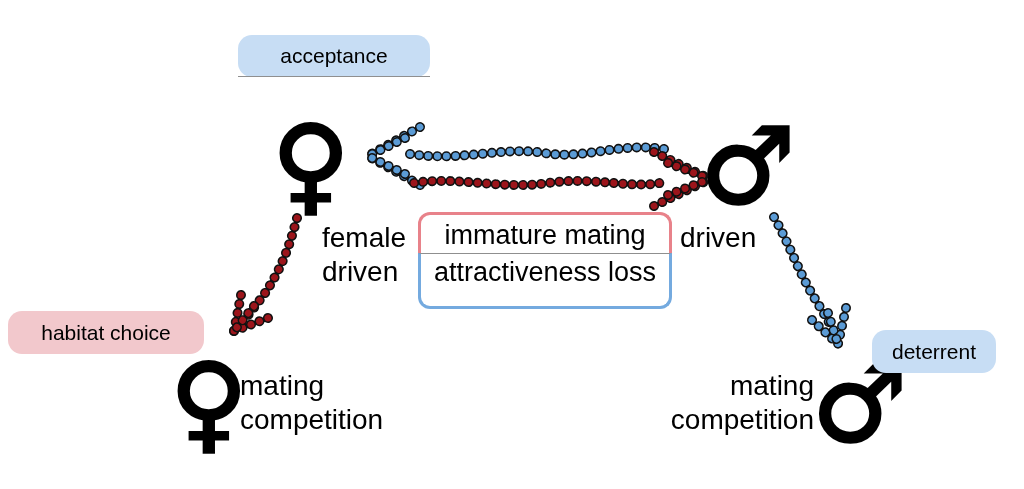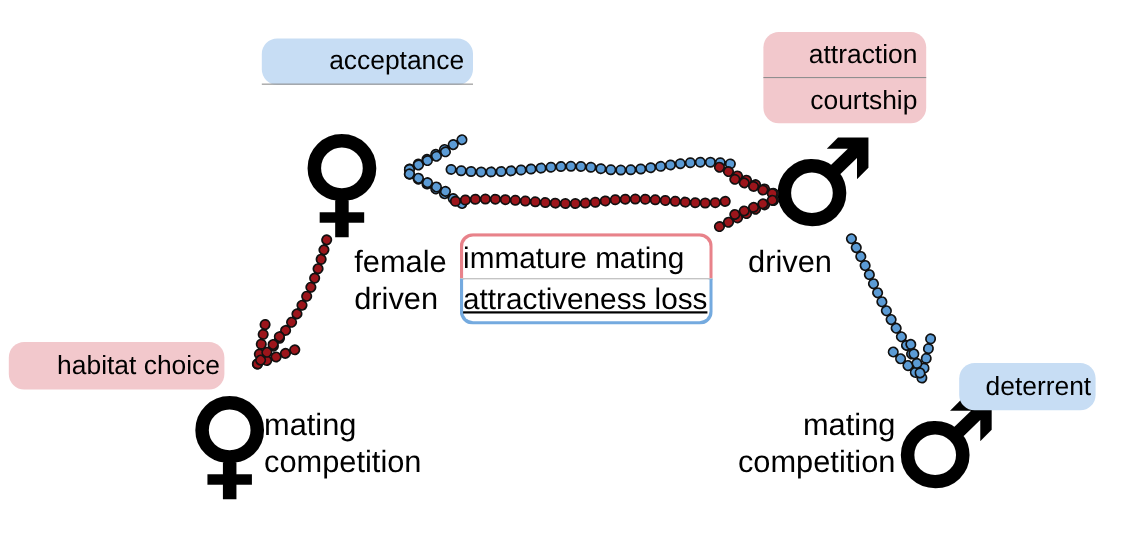--- a/index.html
+++ b/index.html
@@ -4,43 +4,42 @@
 <style>
   * { margin:0; padding:0; box-sizing:border-box; }
   html,body { background:#ffffff; }
   .stage {
     position:relative; width:1024px; height:489px; overflow:hidden;
     background:#ffffff; color:#000;
     font-family:"Liberation Sans", sans-serif;
   }
   
   .box { position:absolute; border-radius:14px; text-align:center; z-index:1; }
-  .box .line { font-size:24px; line-height:37px; padding:2px 8px;text-align:right; }
+  .box .line { font-size:21px; line-height:37px; padding:2px 8px; }
   .box .line.first { border-bottom:1.5px solid var(--divider-gray,#8f8f8f); }
   .blue-bg { background:var(--blue-box-bg,#c7ddf4); }
   .pink-bg { background:var(--pink-box-bg,#f2c8cc); }
   #box-acceptance { left:238px; top:35px;  width:192px; }
   #box-attraction { left:694px; top:29px;  width:148px; }
   #box-habitat    { left:8px;   top:311px; width:196px; }
   #box-deterrent  { left:872px; top:330px; width:124px; }
   #box-habitat .line, #box-deterrent .line { padding:3px 4px; }
 
   
-  #center-box { position:absolute; left:418px; top:212px; width:230px; text-align:left; font-size:27px; z-index:1; }
+  #center-box { position:absolute; left:418px; top:212px; width:254px; text-align:center; font-size:27px; z-index:1; }
   #center-top {
     background:#fff; line-height:36px; padding-top:2px;
     border:3px solid var(--center-border-top,#e8828a); border-bottom:none;
     border-radius:12px 12px 0 0;
   }
   #center-bottom {
-    background:#fff; line-height:36px; padding-bottom:2px;
+    background:#fff; line-height:36px; padding-bottom:16px;
     border:3px solid var(--center-border-bottom,#74aadf);
     border-top:1.5px solid var(--divider-gray,#8f8f8f);
     border-radius:0 0 12px 12px;
-    text-decoration:underline;
   }
 
   
   .caption { position:absolute; font-size:28px; line-height:34px; z-index:1; }
   #female-driven { left:322px; top:221px; }
   #male-driven   { left:680px; top:221px; }
   #mating-left   { left:240px; top:369px; }
   #mating-right  { left:618px; top:369px; width:196px; text-align:right; }
 
   
@@ -59,24 +58,20 @@
 </style>
 </head>
 <body>
 
 <div class="stage">
 
   <div class="box blue-bg" id="box-acceptance">
     <div class="line first">acceptance</div>
   </div>
 
-  <div class="box pink-bg" id="box-attraction">
-    <div class="line first">attraction</div>
-    <div class="line">courtship</div>
-  </div>
 
   <div class="gender" id="female-top">♀</div>
   <div class="gender" id="male-top">♂</div>
   <div class="gender" id="female-bottom">♀</div>
   <div class="gender" id="male-bottom">♂</div>
 
   <div id="center-box">
     <div id="center-top">immature mating</div>
     <div id="center-bottom">attractiveness loss</div>
   </div>

